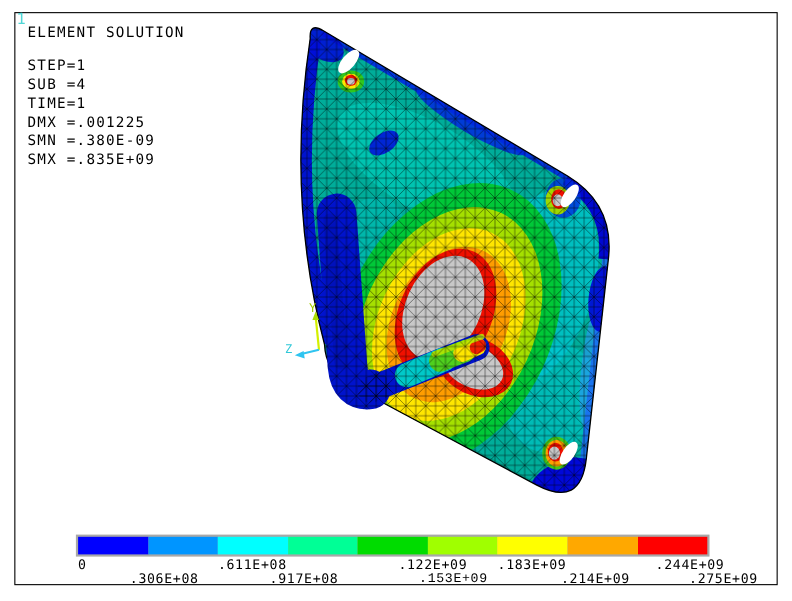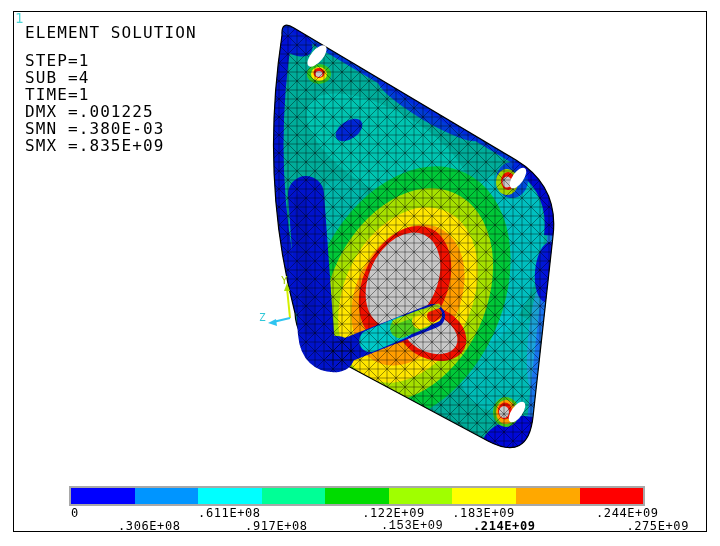--- a/index.html
+++ b/index.html
@@ -4,21 +4,21 @@
 <style>
   html,body{margin:0;padding:0;background:#ffffff;}
   body{width:720px;height:546px;position:relative;overflow:hidden;
        font-family:"DejaVu Sans Mono","Liberation Mono",monospace;}
   #stage{position:absolute;left:0;top:0;width:720px;height:546px;}
   
   #frame{position:absolute;left:13px;top:11px;width:694px;height:521px;
          border:1.5px solid #000;box-sizing:border-box;pointer-events:none;}
   #window-id{position:absolute;left:15px;top:10px;color:#4fd6d6;font-size:14px;}
   
-  #annotation{position:absolute;left:25px;top:23px;color:#000;font-size:16px;
+  #annotation{position:absolute;left:25px;top:23px;color:#000;font-size:13px;
               letter-spacing:1.1px;white-space:pre;}
   #annotation .title{position:absolute;left:0;top:0;}
   #annotation .lines{position:absolute;left:0;top:29px;}
   #annotation .line{height:17px;line-height:17px;}
   
   #model-svg{position:absolute;left:0;top:0;}
   
   #legend-frame{position:absolute;left:69px;top:486px;background:#a8a8a8;padding:2px;}
   #legend-bar{display:flex;width:572px;height:16px;}
   #legend-bar .cell{flex:1 1 auto;height:100%;}
@@ -136,21 +136,21 @@
       <text x="281" y="284" font-size="11" fill="#9fcc00" font-family="DejaVu Sans Mono, monospace">Y</text>
       <text x="259" y="321" font-size="11" fill="#30c8d8" font-family="DejaVu Sans Mono, monospace">Z</text>
     </g>
   </svg>
 
   <div id="frame"></div>
   <div id="window-id">1</div>
 
   <div id="annotation">
     <div class="title">ELEMENT SOLUTION</div>
-    <div class="lines"><div class="line">STEP=1</div><div class="line">SUB =4</div><div class="line">TIME=1</div><div class="line">DMX =.001225</div><div class="line">SMN =.380E-03</div><div class="line">SMX =.835E+09</div></div>
+    <div class="lines"><div class="line">STEP=1</div><div class="line">SUB =4</div><div class="line">TIME=1</div><div class="line">DMX =.001225</div><div class="line">SMN =.380E-09</div><div class="line">SMX =.835E+09</div></div>
   </div>
 
   <div id="legend-frame">
     <div id="legend-bar">
         <div class="cell" style="background: rgb(0, 0, 255);"></div>
         <div class="cell" style="background: rgb(0, 149, 255);"></div>
         <div class="cell" style="background: rgb(0, 255, 255);"></div>
         <div class="cell" style="background: rgb(0, 255, 150);"></div>
         <div class="cell" style="background: rgb(0, 220, 0);"></div>
         <div class="cell" style="background: rgb(160, 255, 0);"></div>
@@ -161,17 +161,17 @@
   </div>
   <div id="legend-labels">
       <span class="legend-label top" style="left: 71px;">0</span>
       <span class="legend-label top" style="left: 198.1px;">.611E+08</span>
       <span class="legend-label top" style="left: 325.2px; margin-left: 37px;">.122E+09</span>
       <span class="legend-label top" style="left: 452.3px;">.183E+09</span>
       <span class="legend-label top" style="left: 596px;">.244E+09</span>
       <span class="legend-label bottom" style="left: 118px;">.306E+08</span>
       <span class="legend-label bottom" style="left: 245.1px;">.917E+08</span>
       <span class="legend-label bottom" style="left: 381px; font-family: Liberation Mono, monospace;">.153E+09</span>
-      <span class="legend-label bottom" style="left: 473px; font-weight: bold;">.214E+09</span>
+      <span class="legend-label bottom" style="left: 510px;">.214E+09</span>
       <span class="legend-label bottom" style="left: 626.4px; text-align: right;">.275E+09</span>
     </div>
 
 </div>
 
 </body></html>

